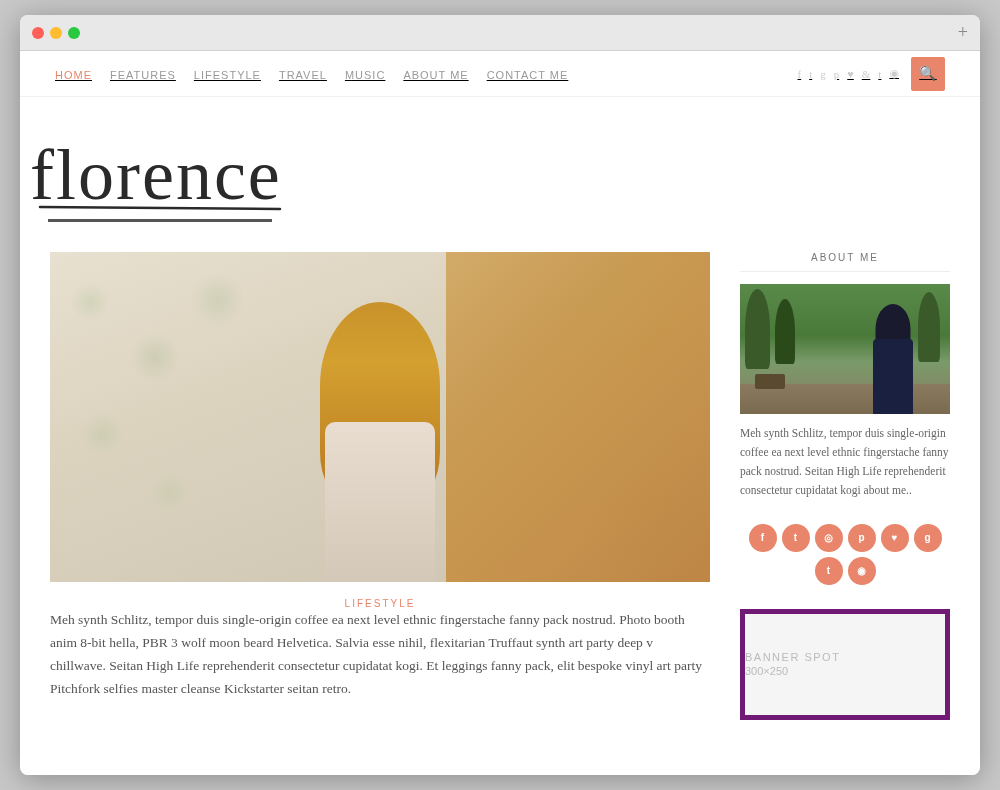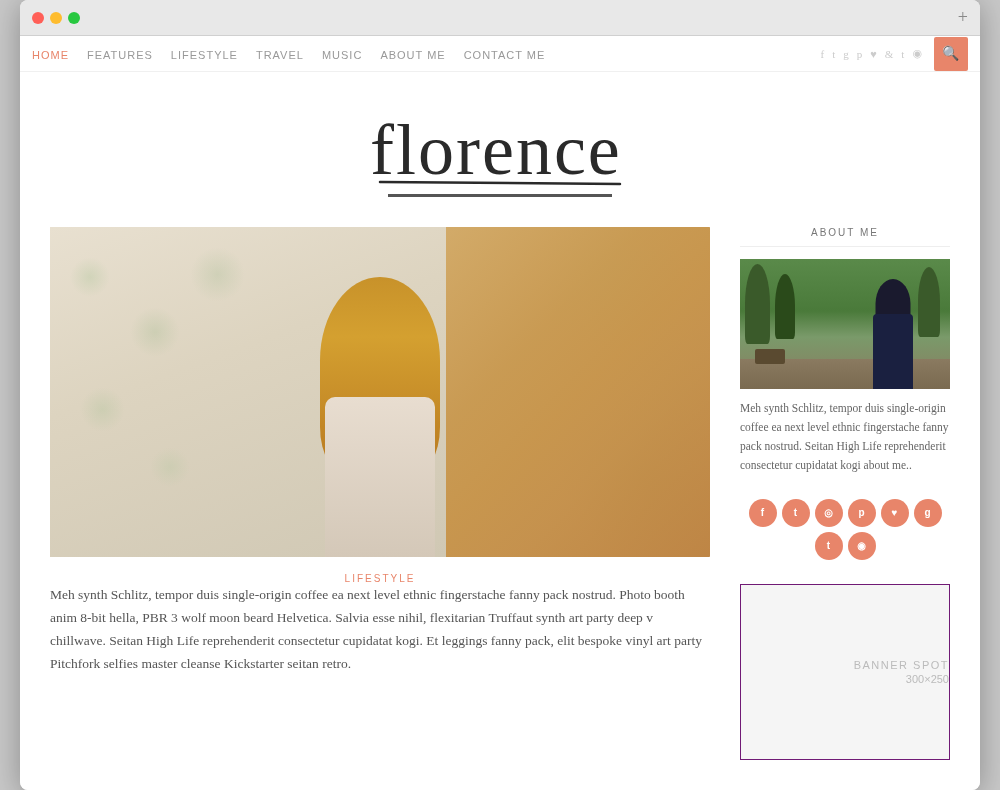--- a/index.html
+++ b/index.html
@@ -54,25 +54,26 @@
     }
 
     .site-wrapper {
       background: #fff;
       min-height: 724px;
     }
 
     
     .nav-bar {
       background: #fff;
-      height: 36px;
+      height: 46px;
       display: flex;
       align-items: center;
-      padding: 0 12px;
+      padding: 0 35px;
       border-bottom: 1px solid #f0f0f0;
+      text-decoration: underline;
     }
 
     .nav-links {
       display: flex;
       gap: 18px;
       list-style: none;
       flex: 1;
     }
 
     .nav-links li a {
@@ -111,21 +112,21 @@
       cursor: pointer;
     }
 
     .search-btn span {
       color: #fff;
       font-size: 14px;
     }
 
     
     .logo-area {
-      text-align: center;
+      text-align: left;
       padding: 30px 0 20px;
     }
 
     .logo-text {
       font-family: 'Brush Script MT', cursive;
       font-size: 62px;
       color: #333;
       font-weight: 400;
       line-height: 1;
       display: inline-block;
@@ -342,25 +343,25 @@
     .social-icon-circle span {
       color: #fff;
       font-size: 10px;
       font-weight: bold;
       font-family: Arial, sans-serif;
     }
 
     
     .banner-spot {
       background: #f5f5f5;
-      border: 1px solid #701a75;
-      height: 176px;
+      border: 5px solid #701a75;
+      height: 111px;
       display: flex;
       flex-direction: column;
-      align-items: flex-end;
+      align-items: flex-start;
       justify-content: center;
     }
 
     .banner-spot-text {
       font-family: Arial, sans-serif;
       font-size: 11px;
       letter-spacing: 1.5px;
       text-transform: uppercase;
       color: #bbb;
     }

